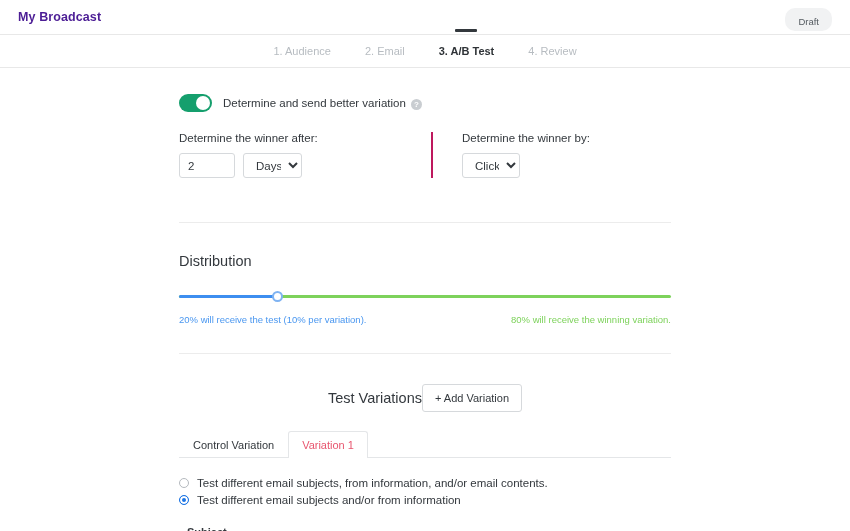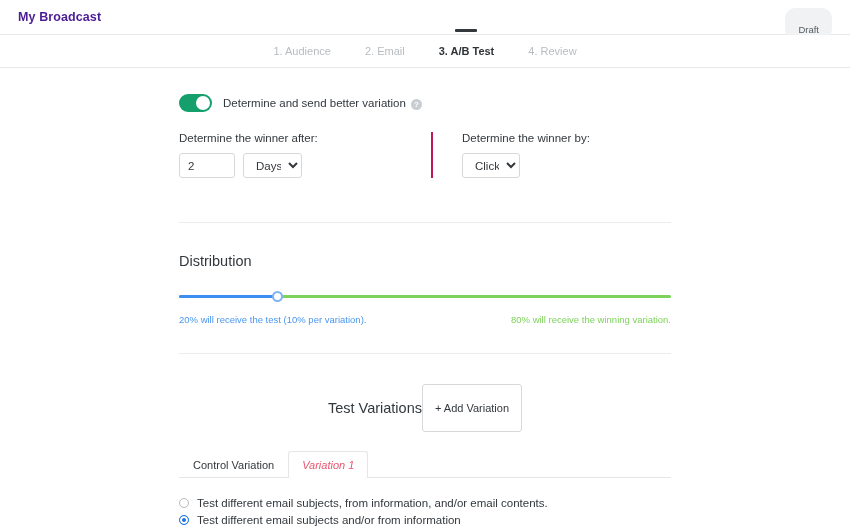--- a/index.html
+++ b/index.html
@@ -29,21 +29,21 @@
     letter-spacing: 0.1px;
   }
   .status-pill {
     position: absolute;
     right: 18px;
     top: 8px;
     background: #f1f2f3;
     color: #555b61;
     border-radius: 10px;
     font-size: 9.5px;
-    padding: 16px 13px 4px 13px;
+    padding: 8px 13px 4px 13px;
     line-height: 11px;
   }
 
   
   .stepbar {
     position: relative;
     height: 33px;
     border-bottom: 1px solid #e8e8e8;
     display: flex;
     align-items: center;
@@ -236,21 +236,21 @@
     display: flex;
     align-items: center;
     justify-content: center;
   }
   .add-btn {
     border: 1px solid #d6d9dc;
     background: #fff;
     border-radius: 3px;
     font-size: 11px;
     color: #33383d;
-    padding: 17px 12px;
+    padding: 7px 12px;
     font-family: "Liberation Sans", sans-serif;
     cursor: pointer;
     line-height: 12px;
   }
 
   .var-tabs {
     display: flex;
     align-items: flex-end;
     margin-top: 19px;
     border-bottom: 1px solid #e4e6e8;
@@ -267,21 +267,20 @@
     position: relative;
     top: 1px;
     background: transparent;
   }
   .var-tab.active {
     color: #e8566f;
     background: #ffffff;
     border-color: #e4e6e8;
     border-top-left-radius: 3px;
     border-top-right-radius: 3px;
-    font-style: italic;
   }
 
   
   .radio-list { margin-top: 19px; }
   .radio-row {
     display: flex;
     align-items: center;
     margin-bottom: 5px;
     cursor: pointer;
   }

